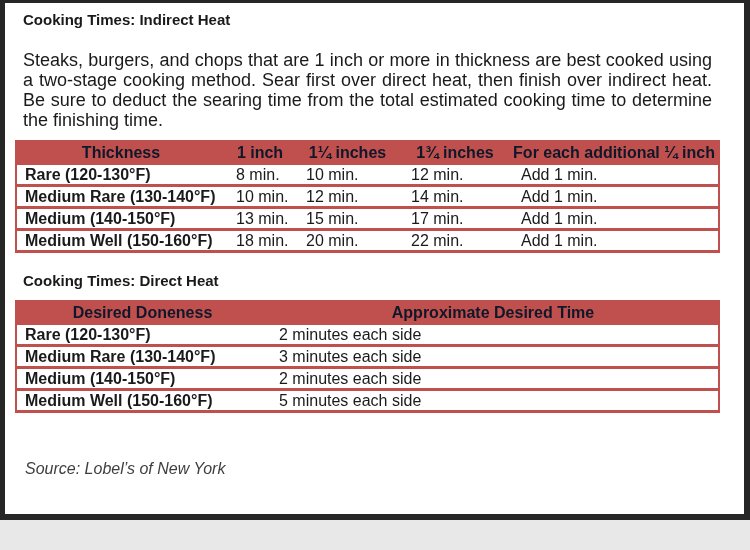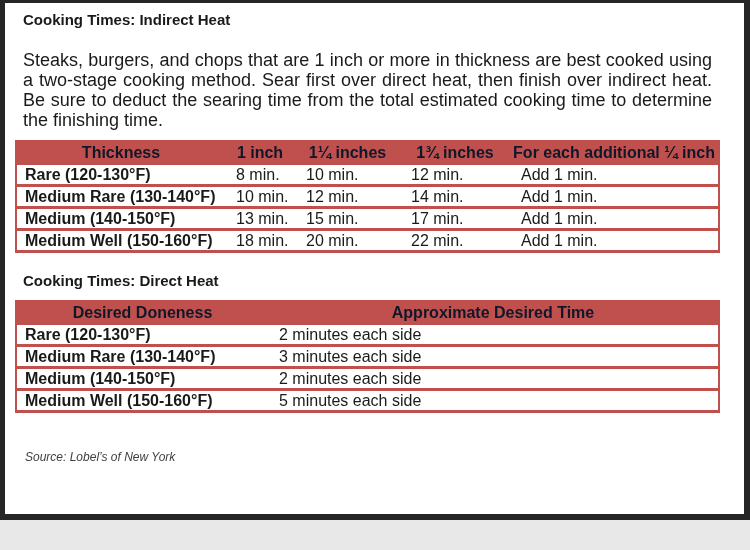--- a/index.html
+++ b/index.html
@@ -59,24 +59,24 @@
     padding: 0 0 0 11px;
     vertical-align: middle;
     overflow: hidden;
     white-space: nowrap;
   }
   table.cook-table td:first-child {
     font-weight: bold;
     padding-left: 8px;
   }
   .source-line {
-    font-size: 12px;
+    font-size: 16px;
     font-style: italic;
     color: #3f3f3f;
-    margin: 37px 36px 0 20px;
+    margin: 47px 36px 0 20px;
   }
 </style>
 </head>
 <body>
 
 <div class="frame">
   <div class="content">
 
     <div class="section-title">Cooking Times: Indirect Heat</div>
 

